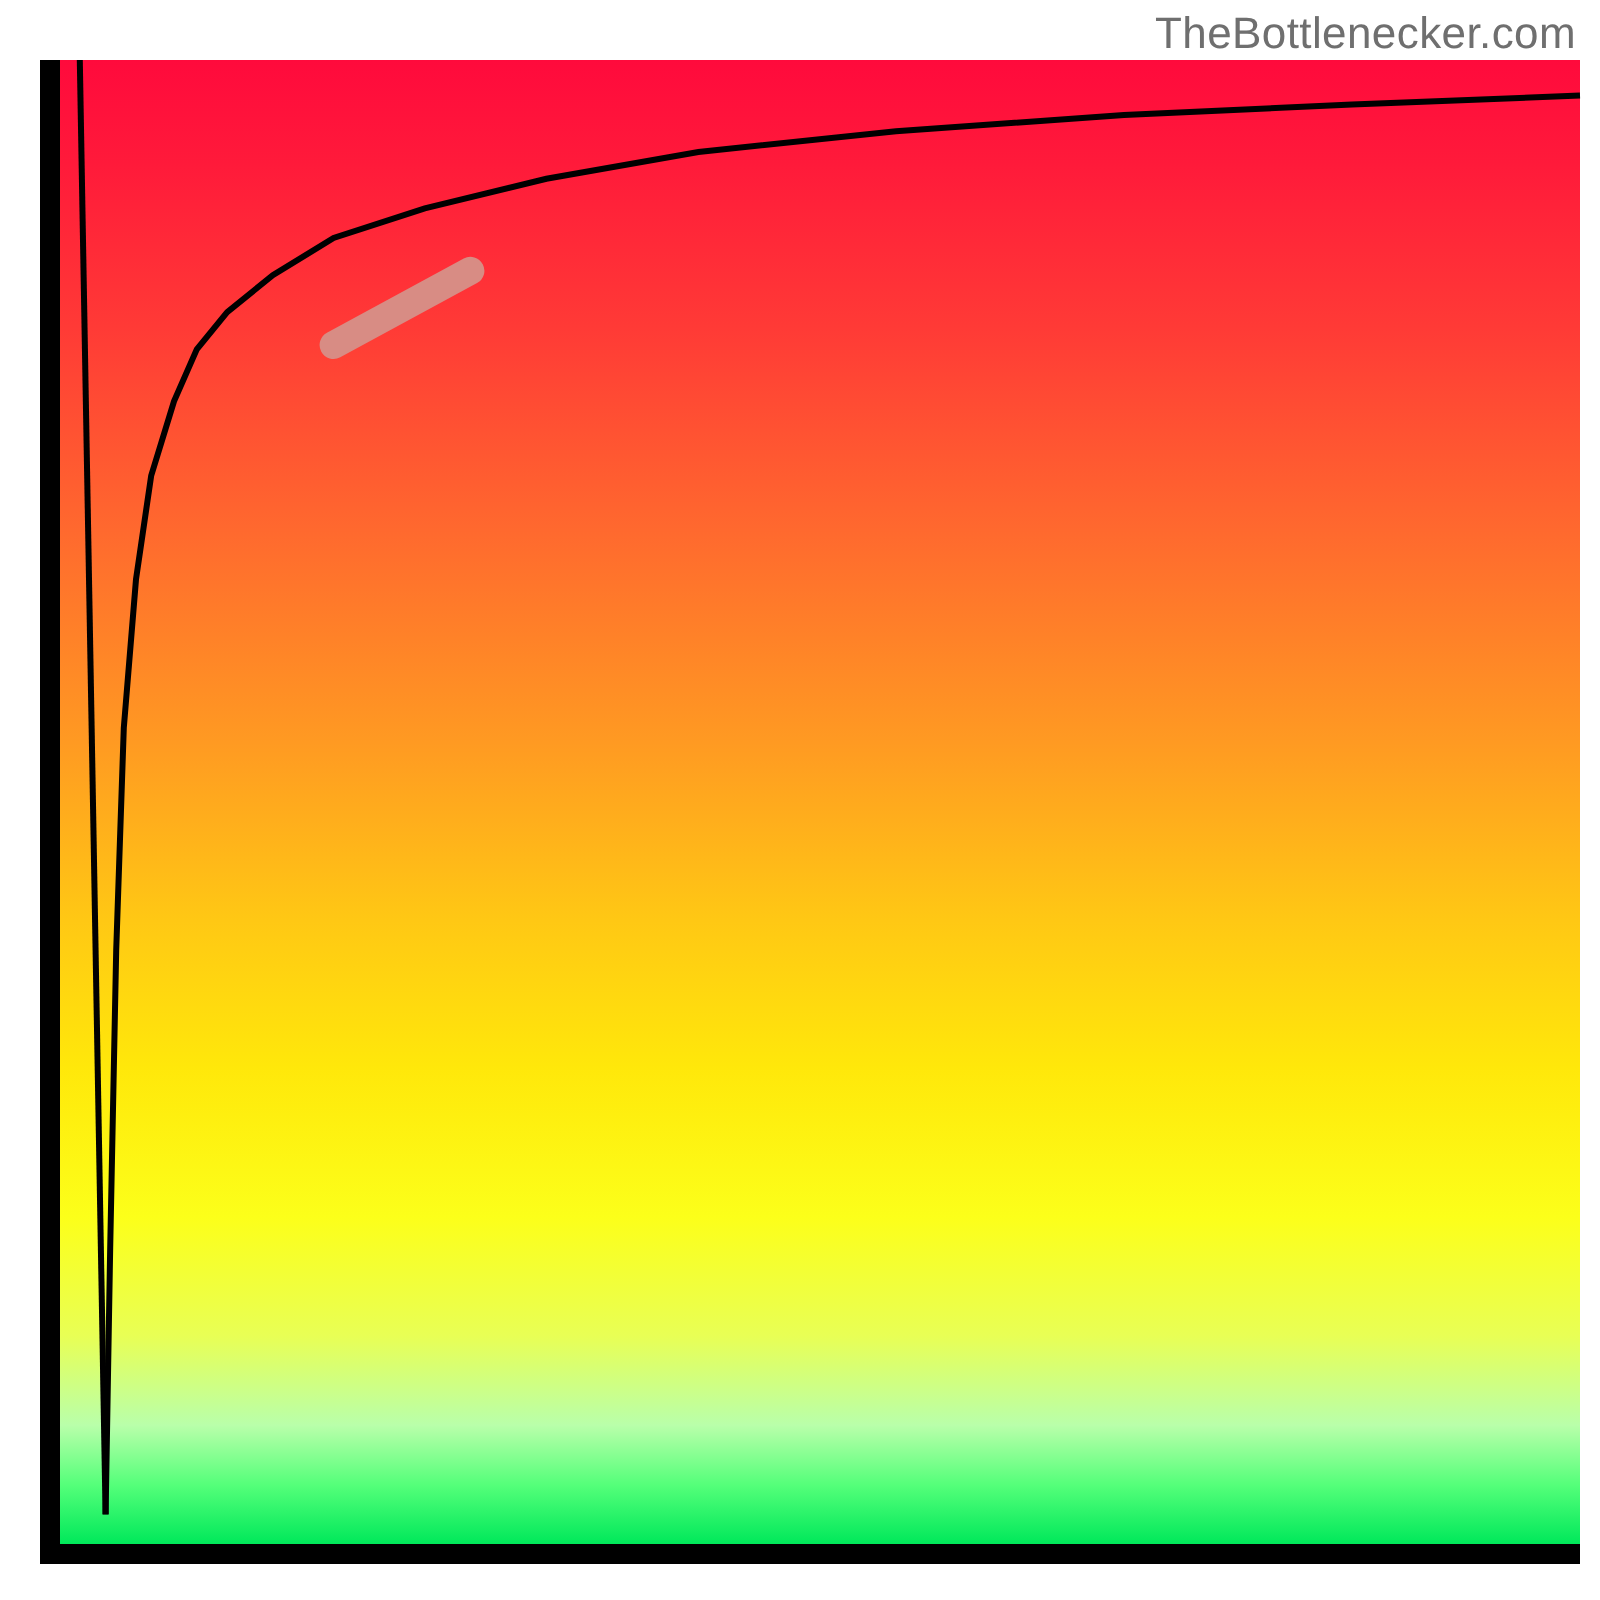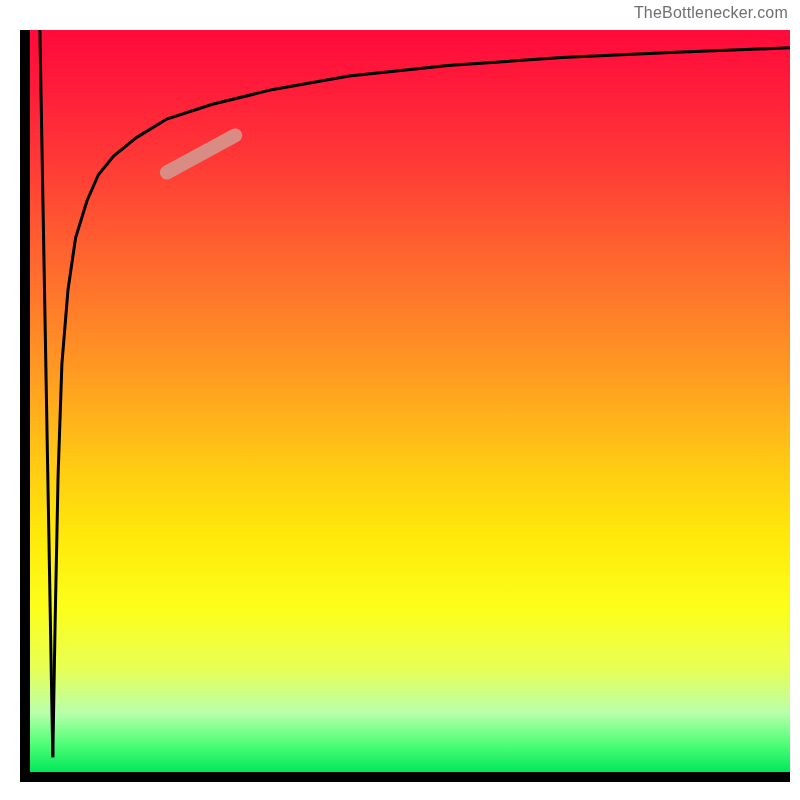--- a/index.html
+++ b/index.html
@@ -8,21 +8,21 @@
     position: relative;
     width: 800px;
     height: 800px;
     background: #fff;
   }
   .watermark {
     position: absolute;
     top: 4px;
     right: 12px;
     font-family: Arial, Helvetica, sans-serif;
-    font-size: 16px;
+    font-size: 22px;
     color: #6f6f6f;
     letter-spacing: 0.2px;
   }
   .plot {
     position: absolute;
     left: 20px;
     top: 30px;
     width: 770px;
     height: 752px;
   }

